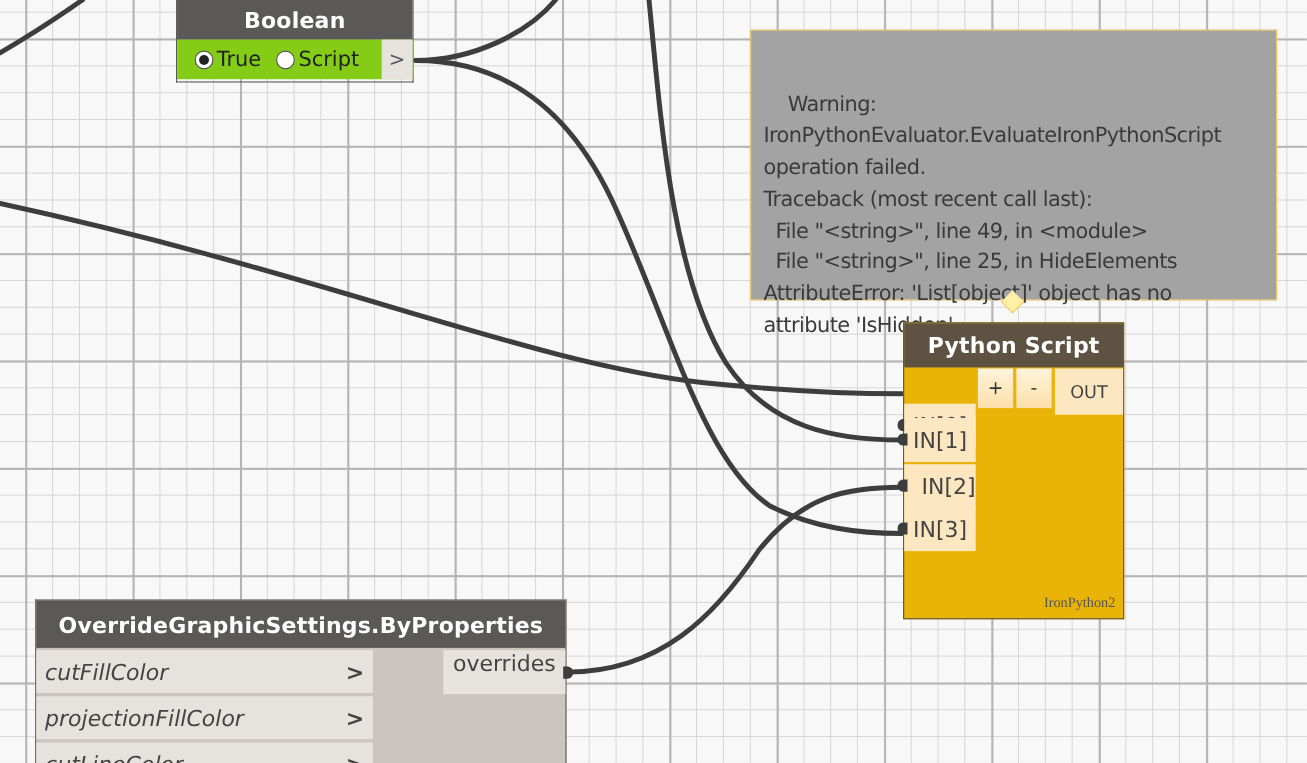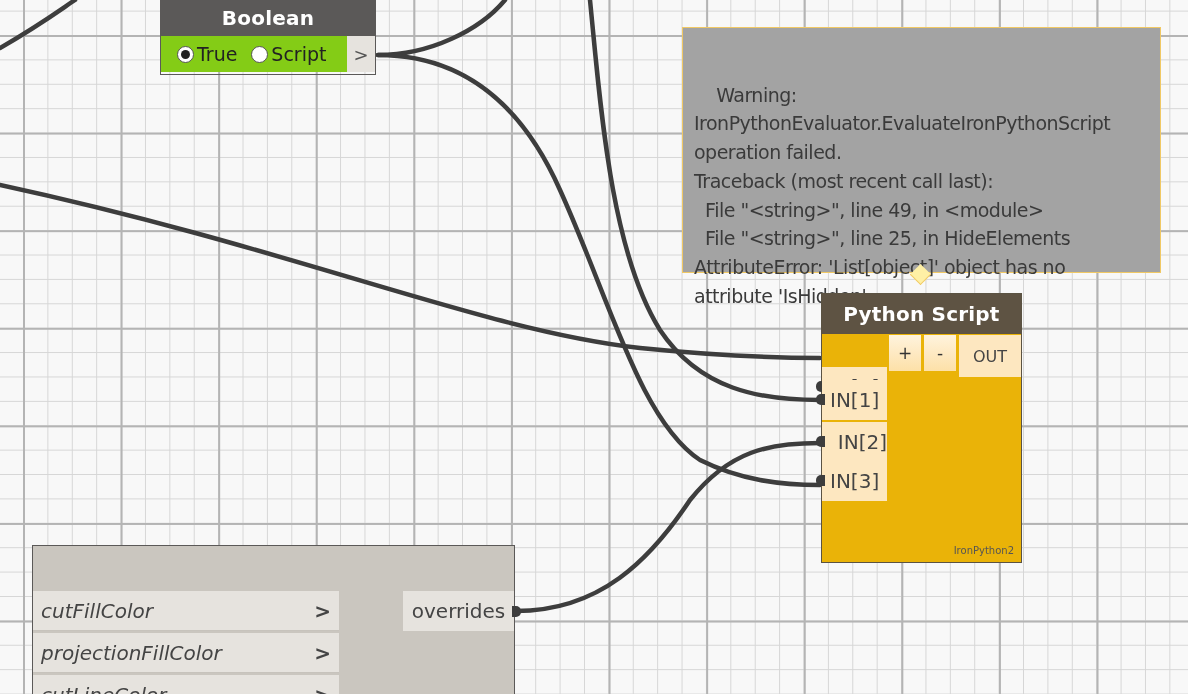--- a/index.html
+++ b/index.html
@@ -48,29 +48,29 @@
     background: #fff0a5; border-right: 1.5px solid #f0c864; border-bottom: 1.5px solid #f0c864;
     transform: rotate(45deg);
   }
 
   
   #python-node { left: 821px; top: 293px; width: 201px; height: 270px; border: 1.5px solid #5b5343; background: #eab308; }
   #python-node .title { height: 40px; background: #5e5343; }
   .py-in { position: absolute; left: 0; width: 65px; height: 40px; background: #fde7c0; color: #444; font-size: 20px; display: flex; align-items: center; padding-left: 8px; box-sizing: border-box; cursor: pointer; }
   .py-btn { position: absolute; top: 41px; width: 32px; height: 36px; background: linear-gradient(#fff3dd, #fde0a8); color: #333; font-size: 17px; display: flex; align-items: center; justify-content: center; cursor: pointer; }
   .py-out { position: absolute; right: 0; top: 41px; width: 62px; height: 42px; background: #fde7c0; color: #444; font-size: 16px; display: flex; align-items: center; justify-content: center; }
-  .py-footer { position: absolute; right: 7px; bottom: 6px; font-size: 10px; color: #555; }
+  .py-footer { position: absolute; right: 7px; bottom: 6px; font-size: 13px; color: #555; font-family: Liberation Serif, serif; }
   .port-nub { position: absolute; left: -6px; width: 9px; height: 11px; background: #3d3d3d; border-radius: 5px 0 0 5px; }
 
   
   #override-node { left: 32px; top: 545px; width: 483px; height: 160px; border: 1.5px solid #5b5958; border-bottom: none; background: #cac6bf; }
   #override-node .title { height: 43px; background: #5b5958; }
   .ov-in { position: absolute; left: 0; width: 306px; height: 40px; background: #e6e3de; display: flex; align-items: center; justify-content: space-between; padding: 0 8px 0 8px; box-sizing: border-box; font-style: italic; font-size: 20px; color: #444; border-bottom: 1.5px solid #c7c3bc; cursor: pointer; }
   .ov-in .chev { font-style: normal; font-weight: bold; color: #444; font-size: 20px; }
-  .ov-out { position: absolute; right: 0; top: 45px; width: 111px; height: 40px; background: #e6e3de; display: flex; align-items: center; justify-content: center; font-size: 20px; color: #444; }
+  .ov-out { position: absolute; right: 0; top: 45px; width: 111px; height: 40px; background: #e6e3de; display: flex; align-items: flex-start; justify-content: center; font-size: 20px; color: #444; }
   .out-nub { position: absolute; right: -7px; top: 15px; width: 9px; height: 11px; background: #3d3d3d; border-radius: 0 5px 5px 0; }
 </style>
 </head>
 <body>
 
 <div id="canvas">
 
   <svg class="wires">
     <path d="M 0 48 C 40 25, 60 10, 75 0"></path>
     <path d="M 378 55 C 430 55, 480 30, 505 0"></path>
@@ -129,20 +129,21 @@
       <span class="port-nub" style="top:14px;"></span>
       <span>IN[3]</span>
     </div>
     <div class="py-btn" style="left:67px;">+</div>
     <div class="py-btn" style="left:102px;">-</div>
     <div class="py-out">OUT</div>
     <div class="py-footer">IronPython2</div>
   </div>
 
   <div class="node" id="override-node">
+    <div class="title">OverrideGraphicSettings.ByProperties</div>
     <div class="ov-in" style="top:45px;">
       <span>cutFillColor</span>
       <span class="chev">&gt;</span>
     </div>
     <div class="ov-in" style="top:87px;">
       <span>projectionFillColor</span>
       <span class="chev">&gt;</span>
     </div>
     <div class="ov-in" style="top:129px;">
       <span>cutLineColor</span>

